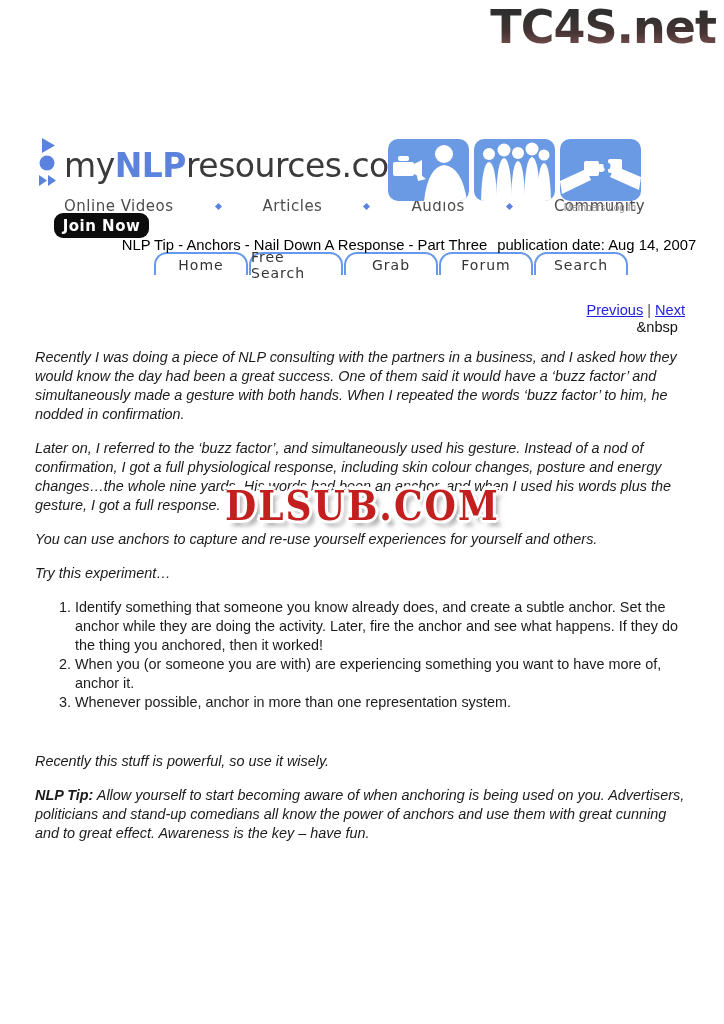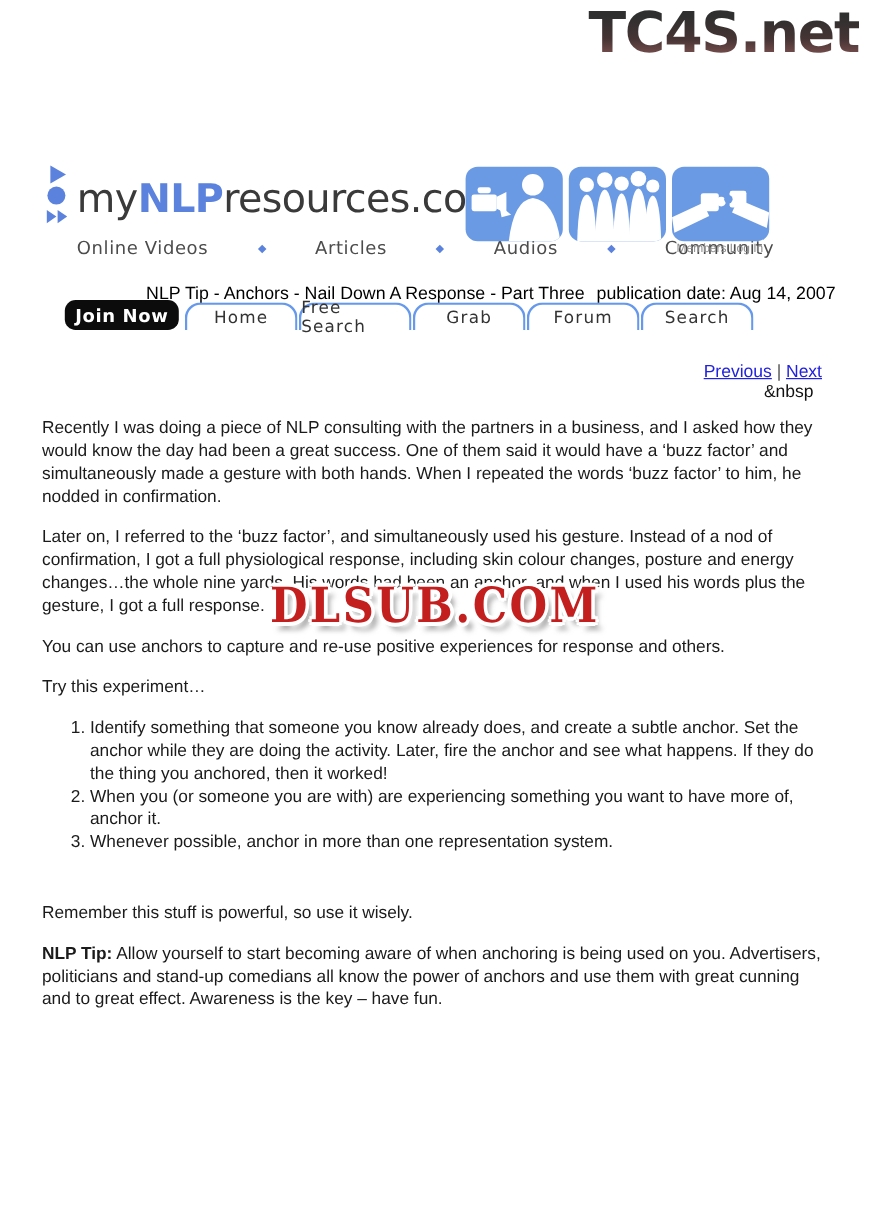--- a/index.html
+++ b/index.html
@@ -51,21 +51,21 @@
     width: 81px; height: 62px; background: #6b9ae4;
     border-radius: 10px; overflow: hidden;
     display: flex; align-items: flex-end; justify-content: center;
   }
   .members-login {
     position: absolute; top: 202px; right: 88px;
     font-size: 10px; color: #8f8f8f;
   }
 
   
-  .nav-row { position: absolute; left: 54px; top: 213px; display: flex; align-items: flex-end; }
+  .nav-row { position: absolute; left: 54px; top: 213px; display: flex; }
   .join-now {
     width: 95px; height: 25px; background: #0c0c0c; color: #fff;
     border-radius: 9px; font-weight: bold; font-size: 15px;
     font-family: "DejaVu Sans", sans-serif; letter-spacing: 0.5px;
     display: flex; align-items: center; justify-content: center;
     margin-right: 5px; cursor: pointer;
   }
   .tab {
     width: 94px; height: 23px; background: #fff;
     border: 2px solid #6699eb; border-bottom: none;
@@ -89,21 +89,21 @@
   .pager a { color: #2222dd; text-decoration: underline; cursor: pointer; }
   .pager .bar { color: #555; margin: 0 4px; }
   .nbsp-text { position: absolute; top: 319px; right: 46px; font-size: 14.6px; color: #111; }
 
   
   .content {
     position: absolute; left: 35px; top: 348px; width: 658px;
     font-size: 14.4px; line-height: 19px; color: #1b1b1b;
   }
   .content h2 { font-size: 14.6px; line-height: 19px; margin: 0 0 15px; color: #000; }
-  .content p { margin: 0 0 15px; }
+  .content p { margin: 0 0 15px; font-style: italic; }
   .content ol { margin: 0 0 15px; padding-left: 40px; }
   .content ol li { margin: 0; }
   .p-remember { margin-top: 40px !important; }
   .tip-label { font-weight: bold; }
 
   
   .dlsub {
     position: absolute; left: 225px; top: 484px;
     font-family: "DejaVu Serif", serif; font-weight: bold;
     font-size: 36px; letter-spacing: 2px; color: #c41f1f;
@@ -210,28 +210,28 @@
   </div>
 
   <div class="pager">
     <a>Previous</a><span class="bar">|</span><a>Next</a>
   </div>
   <div class="nbsp-text">&amp;nbsp</div>
 
   <div class="content">
     <p>Recently I was doing a piece of NLP consulting with the partners in a business, and I asked how they would know the day had been a great success. One of them said it would have a ‘buzz factor’ and simultaneously made a gesture with both hands. When I repeated the words ‘buzz factor’ to him, he nodded in confirmation.</p>
     <p>Later on, I referred to the ‘buzz factor’, and simultaneously used his gesture. Instead of a nod of confirmation, I got a full physiological response, including skin colour changes, posture and energy changes…the whole nine yards. His words had been an anchor, and when I used his words plus the gesture, I got a full response.</p>
-    <p>You can use anchors to capture and re-use positive experiences for response and others.</p>
+    <p>You can use anchors to capture and re-use yourself experiences for yourself and others.</p>
     <p>Try this experiment…</p>
     <ol>
       <li>Identify something that someone you know already does, and create a subtle anchor. Set the anchor while they are doing the activity. Later, fire the anchor and see what happens. If they do the thing you anchored, then it worked!</li>
       <li>When you (or someone you are with) are experiencing something you want to have more of, anchor it.</li>
       <li>Whenever possible, anchor in more than one representation system.</li>
     </ol>
-    <p class="p-remember">Remember this stuff is powerful, so use it wisely.</p>
+    <p class="p-remember">Recently this stuff is powerful, so use it wisely.</p>
     <p><span class="tip-label">NLP Tip:</span><span> Allow yourself to start becoming aware of when anchoring is being used on you. Advertisers, politicians and stand-up comedians all know the power of anchors and use them with great cunning and to great effect. Awareness is the key – have fun.</span></p>
   </div>
 
   <div class="dlsub">DLSUB.COM</div>
 
   <div class="page-num">1/4</div>
   <div class="traders">TradersXtreme.com</div>
 
 </div>
 

